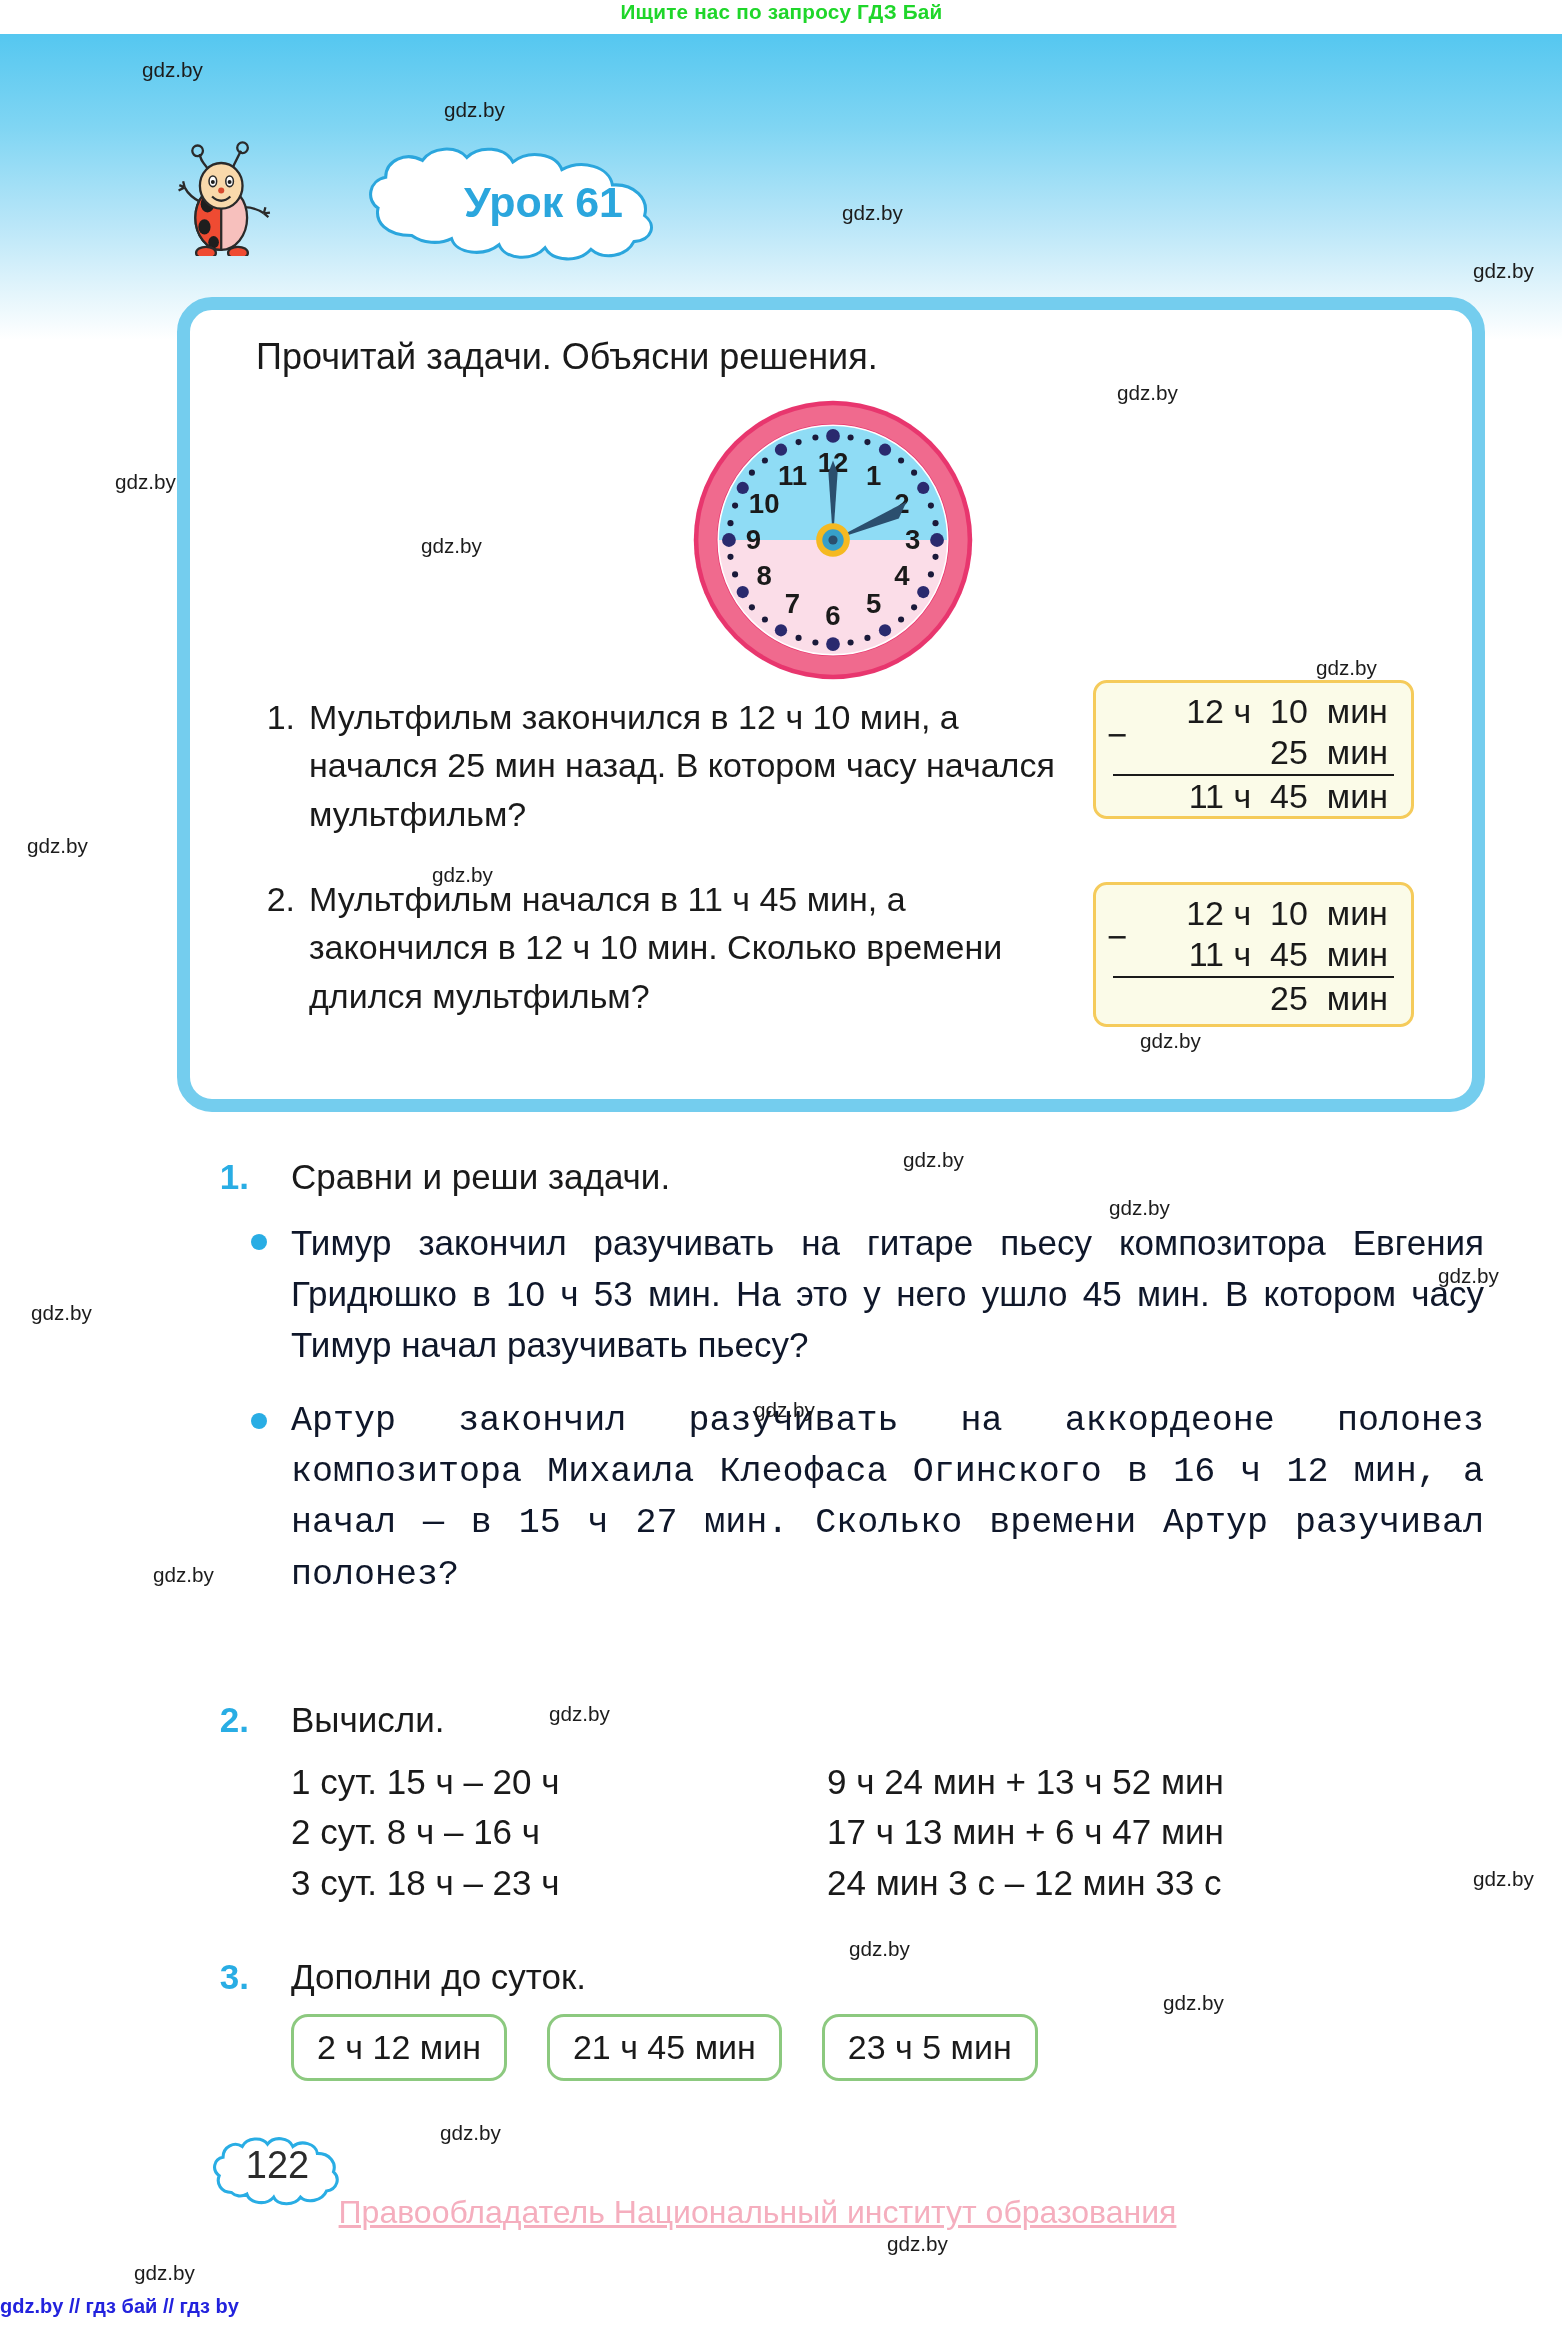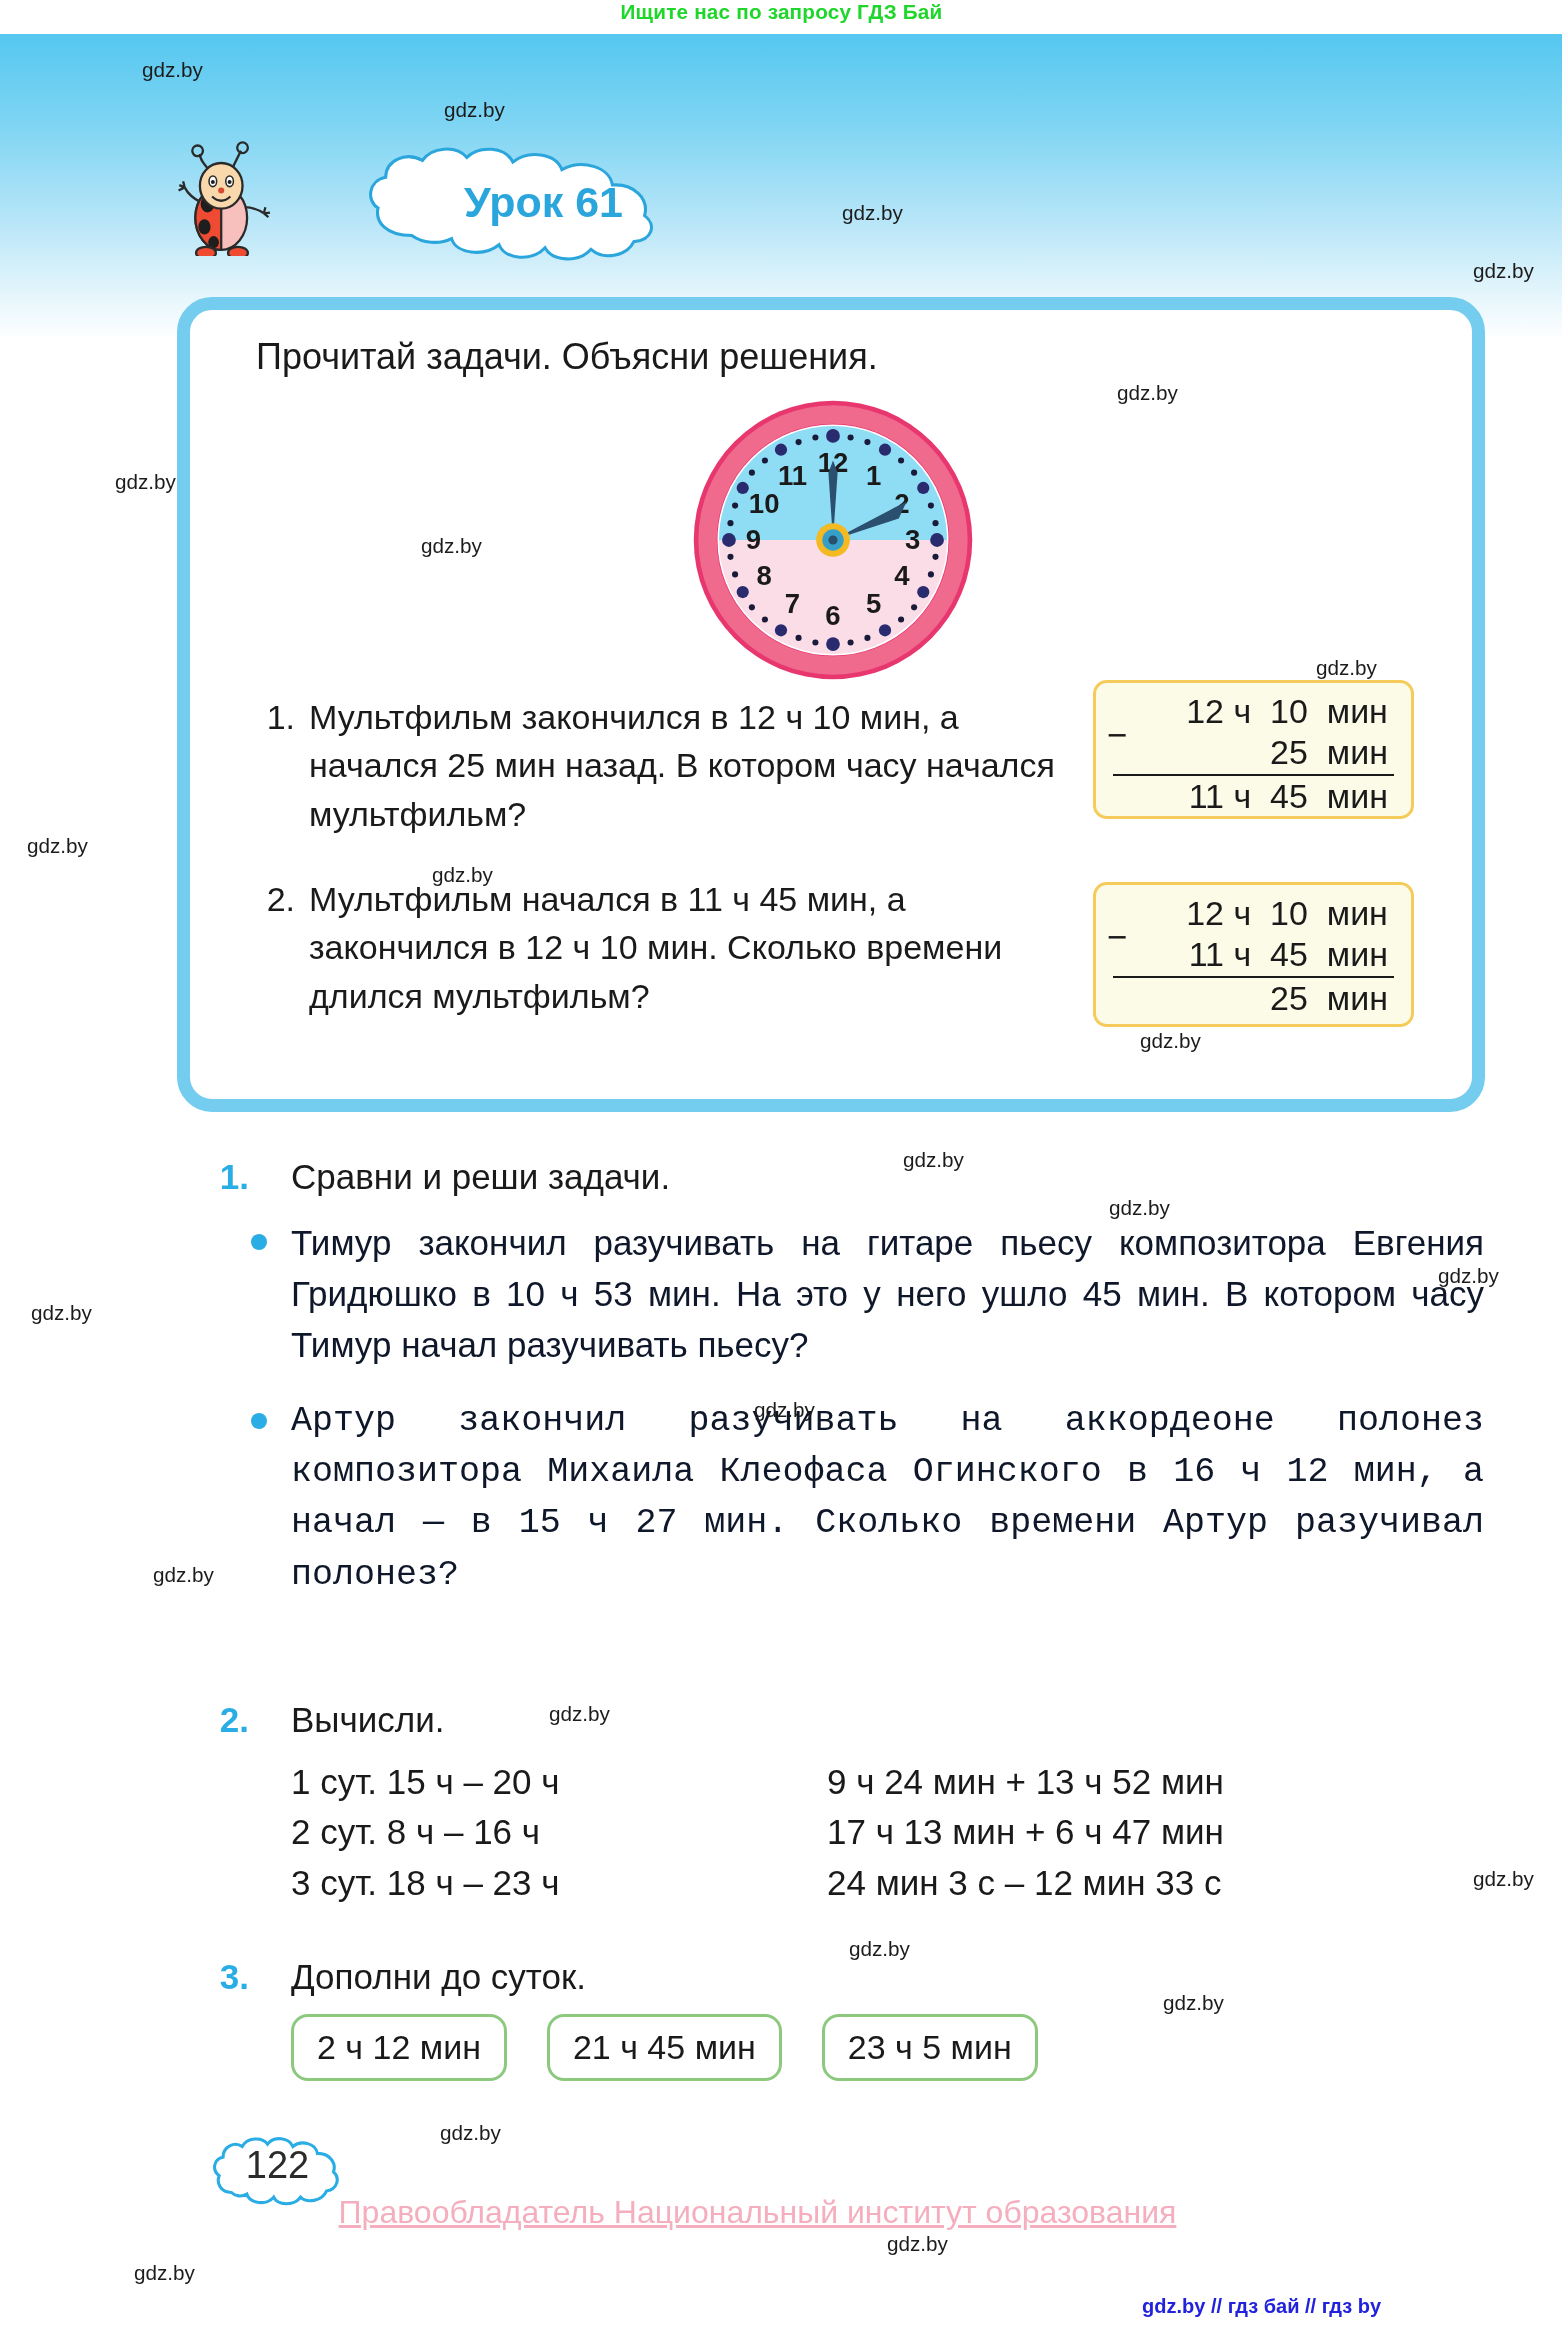--- a/index.html
+++ b/index.html
@@ -280,21 +280,21 @@
     box-sizing: border-box;
     text-decoration: underline;
   }
 
   
   .footer-links {
     position: absolute;
     left: 0;
     top: 2295px;
     width: 1381px;
-    text-align: right;
+    text-align: left;
     font-size: 20px;
     color: #2222dd;
     font-weight: bold;
   }
 
   
   .wm {
     position: absolute;
     font-size: 20.7px;
     color: #1c1c1c;

